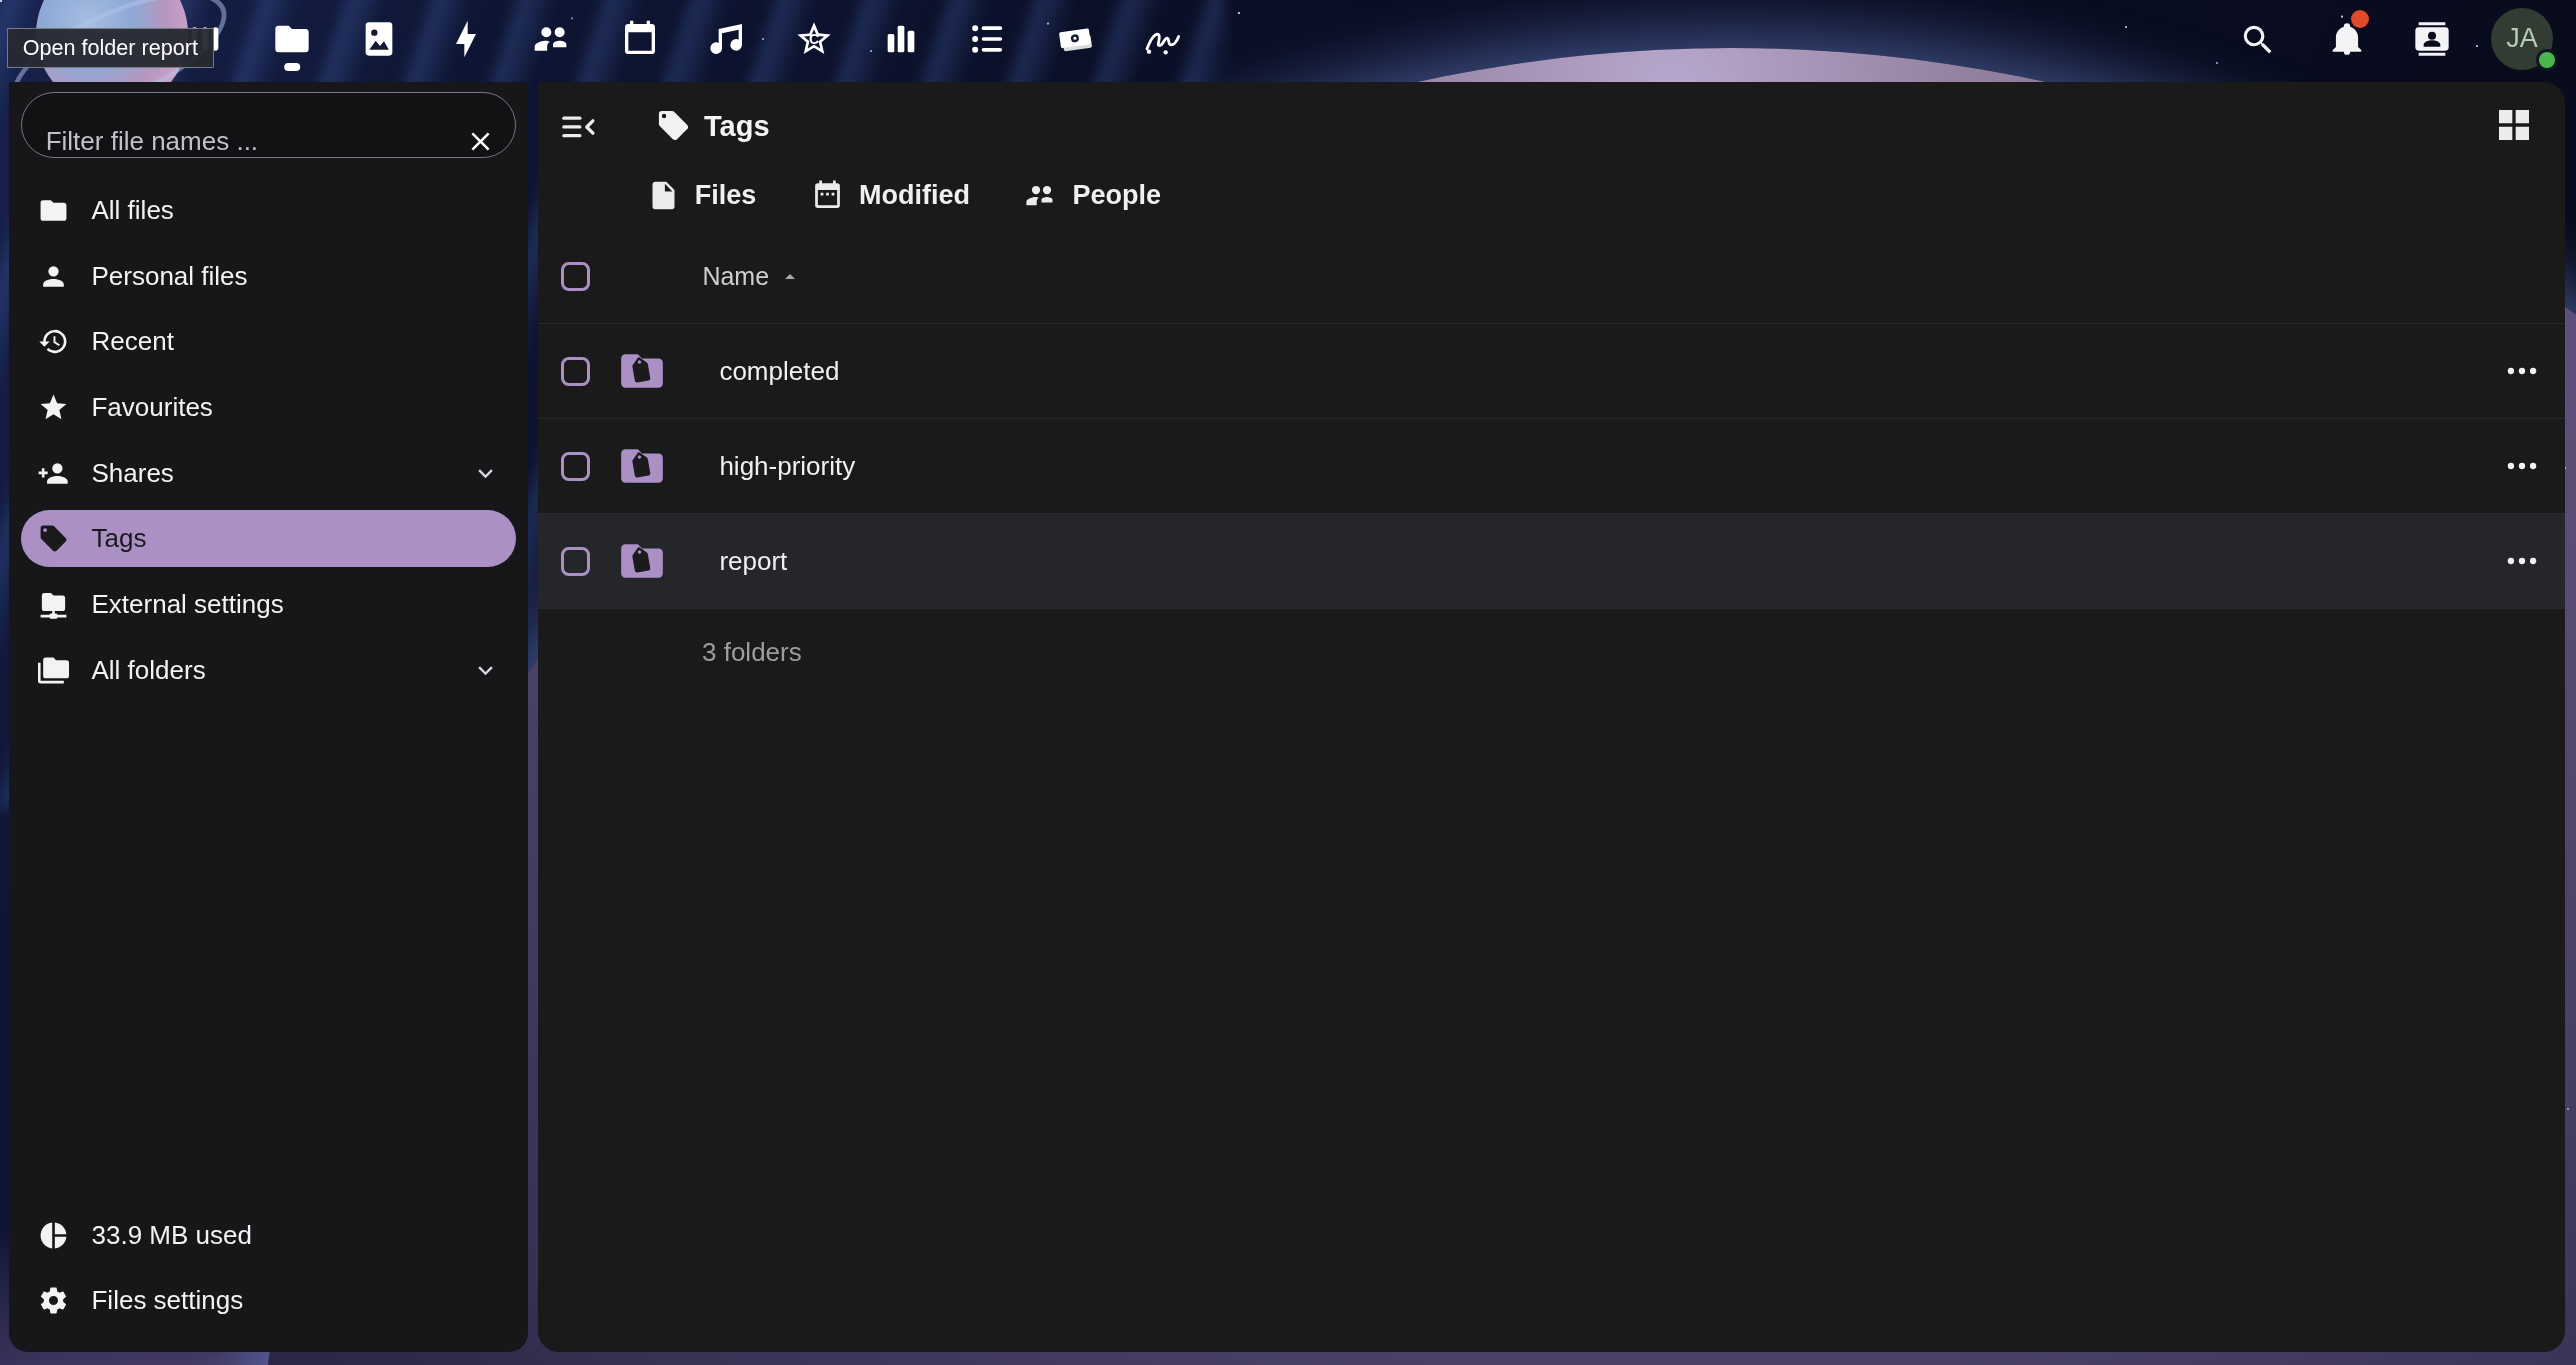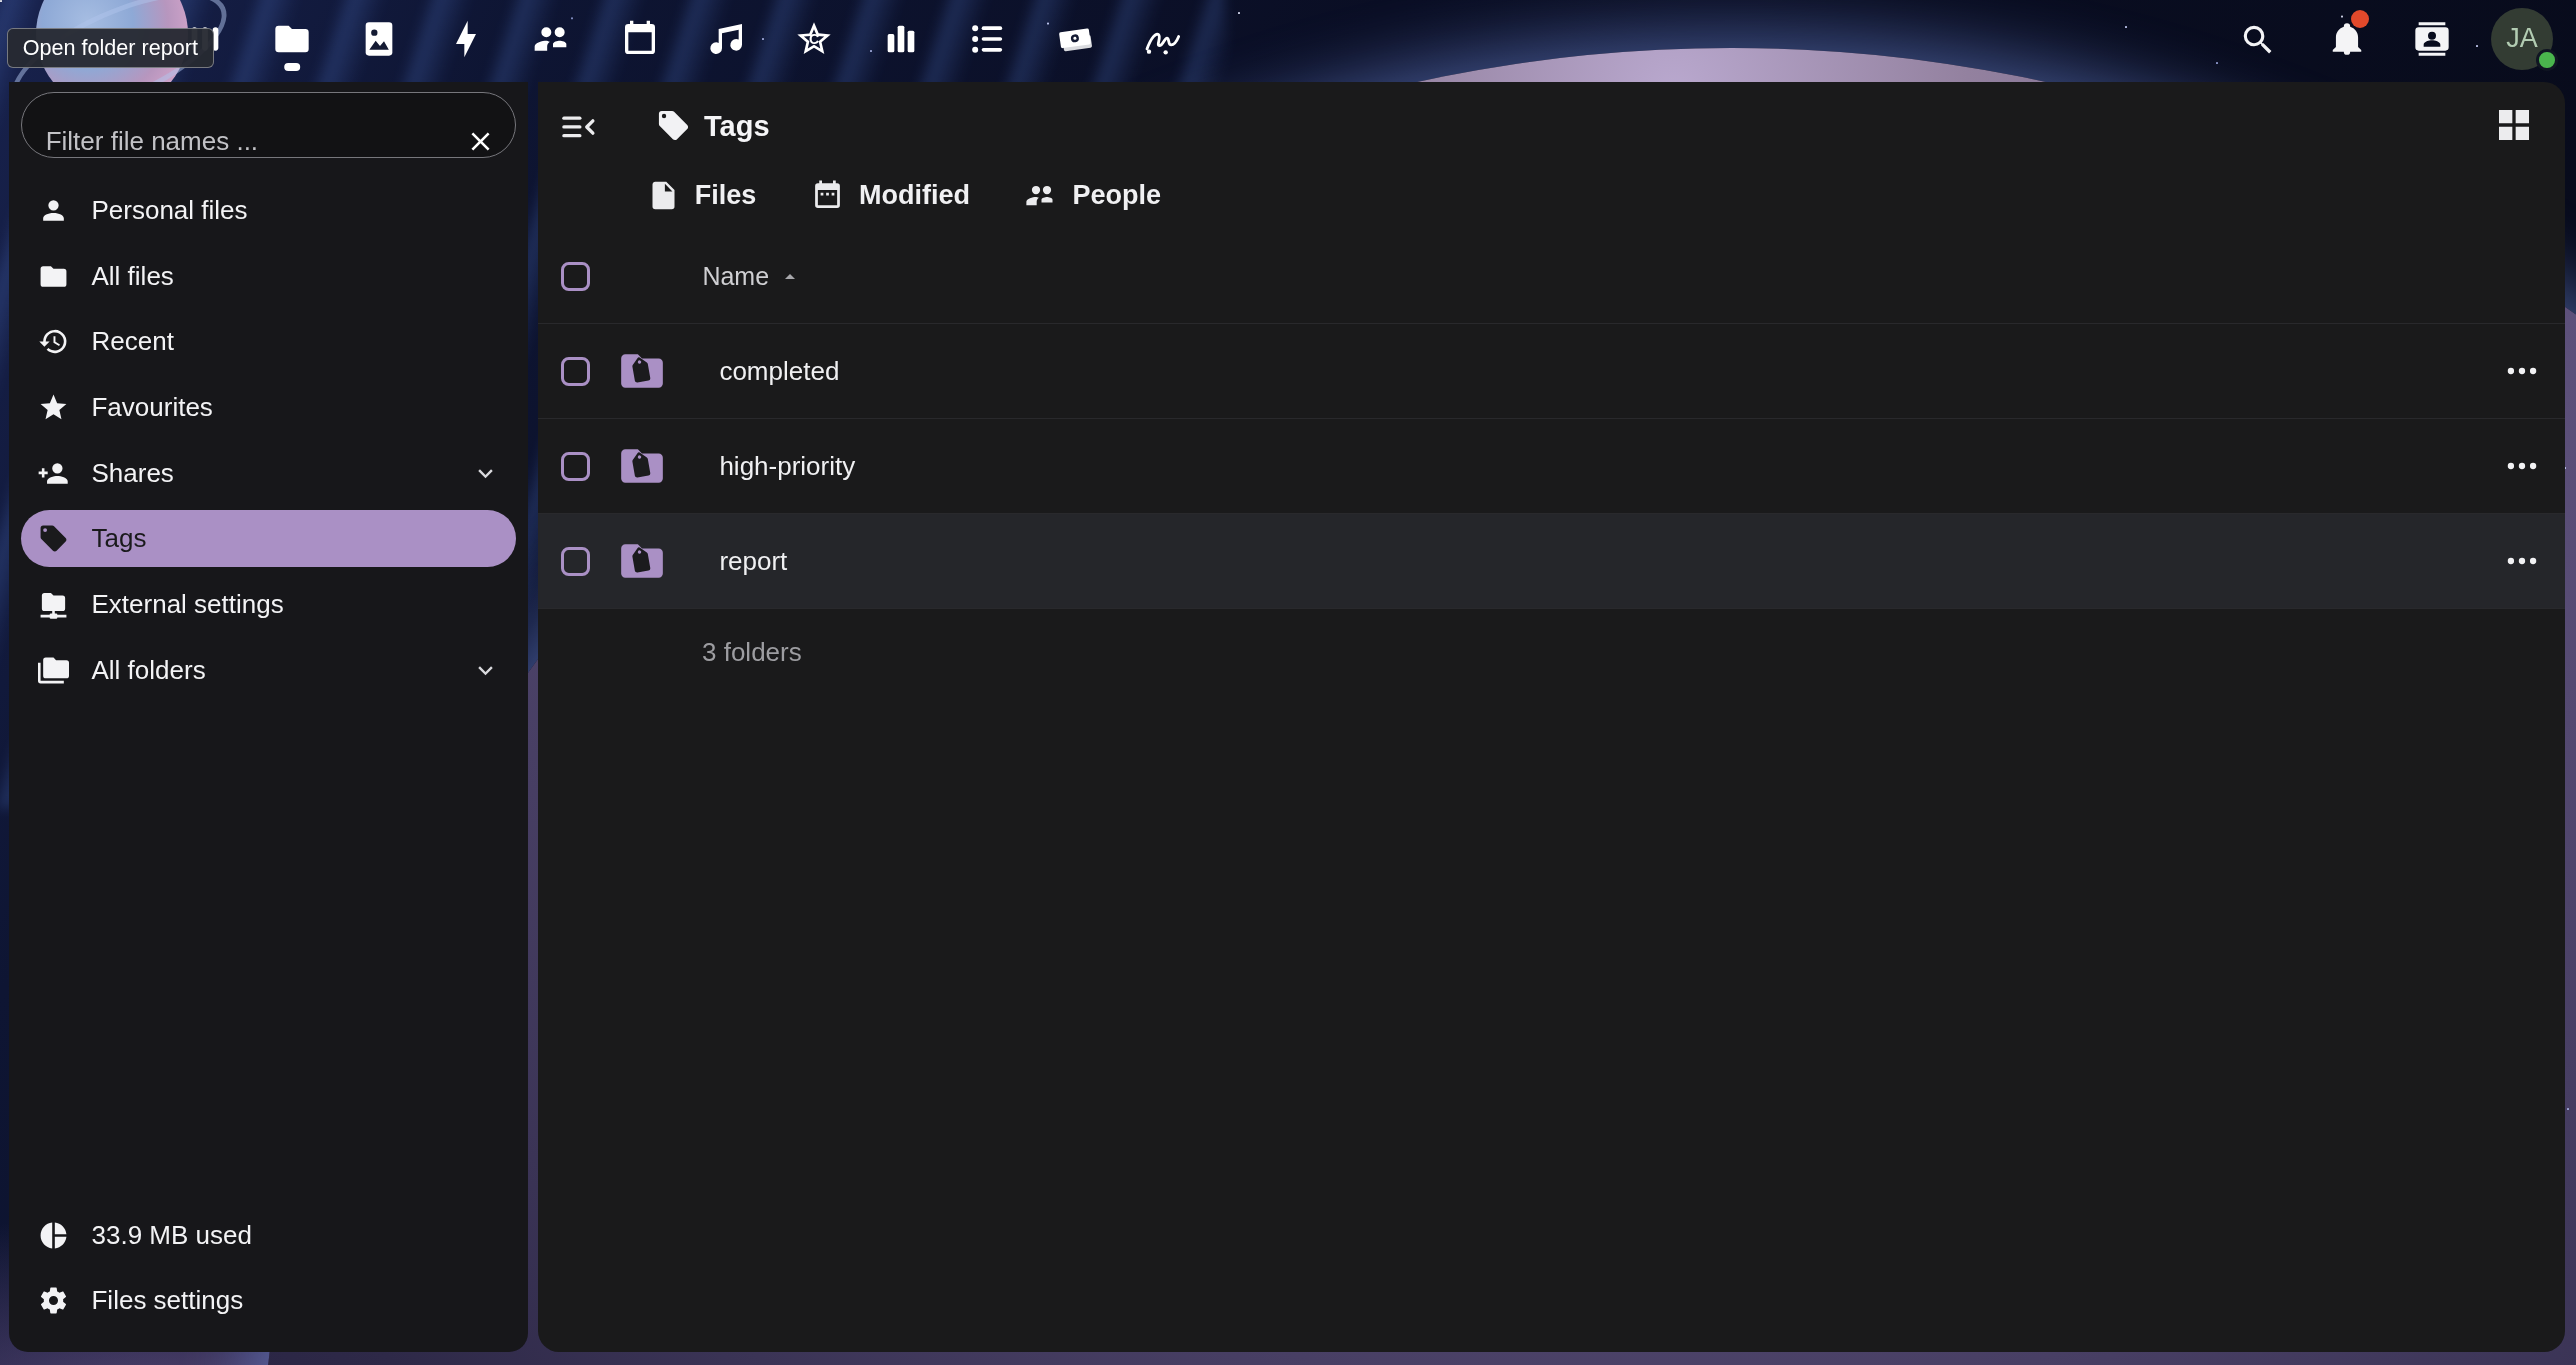--- a/index.html
+++ b/index.html
@@ -38,21 +38,21 @@
   .app-btn svg{width:40px;height:40px}
   .app-btn.active::after{content:'';position:absolute;left:50%;transform:translateX(-50%);bottom:-12px;width:15.6px;height:7.8px;border-radius:4.3px;background:#fff}
   .tb-icon{position:absolute;color:#f4f4f6;cursor:pointer}
   .tb-icon svg{width:100%;height:100%}
   .badge{position:absolute;left:2351px;top:10.4px;width:18px;height:18px;border-radius:50%;background:var(--badge);z-index:4}
   .avatar{position:absolute;left:2491px;top:7.8px;width:62px;height:62px;border-radius:50%;background:var(--avatar-bg);
     color:var(--avatar-text);font-size:27px;font-weight:400;display:flex;align-items:center;justify-content:center;cursor:pointer;z-index:3}
   .status-dot{position:absolute;left:2536px;top:49px;width:21.6px;height:21.6px;border-radius:50%;
     background:var(--status-online);border:3.5px solid #101522;z-index:4}
   .tooltip{position:absolute;left:7px;top:28px;height:40px;line-height:38px;padding:0 14.7px;z-index:9;
-    background:rgba(38,42,50,.96);border:0.9px solid rgba(255,255,255,.38);border-radius:6px;color:#fff;font-size:21.6px;white-space:nowrap}
+    background:rgba(38,42,50,.96);border:0.9px solid rgba(255,255,255,.38);border-radius:1px;color:#fff;font-size:21.6px;white-space:nowrap}
   
   .sidebar{position:absolute;left:8.7px;top:82px;width:519px;bottom:14px;background:var(--sidebar-bg);
     border-radius:0 0 19px 19px;z-index:2}
   .filter{position:absolute;left:12px;top:10.4px;width:495px;height:66px;border:1.7px solid #77777c;border-radius:33px;
     background:rgba(10,10,12,.35);display:flex;align-items:flex-end}
   .filter input{flex:1;background:transparent;border:none;outline:none;color:#ececee;font-size:26px;
     padding:0 8.7px 0 24px;font-family:"Liberation Sans",sans-serif}
   .filter input::placeholder{color:#c2c2c6}
   .filter .clear{width:31px;height:31px;margin-right:19px;color:#fff;cursor:pointer;flex:none}
   .nav{position:absolute;left:12px;right:12px;top:100px}
@@ -221,29 +221,29 @@
       <div class="clear">
         <svg viewBox="0 0 24 24" fill="currentColor">
             <path d="M19 6.41 17.59 5 12 10.59 6.41 5 5 6.41 10.59 12 5 17.59 6.41 19 12 13.41 17.59 19 19 17.59 13.41 12z"></path>
           </svg>
       </div>
     </div>
 
     <nav class="nav">
       <div class="nav-item">
         <span class="nicon"><svg viewBox="0 0 24 24" fill="currentColor">
+              <path d="M10 4H4a2 2 0 0 0-2 2v12a2 2 0 0 0 2 2h16a2 2 0 0 0 2-2V8a2 2 0 0 0-2-2h-8l-2-2z"></path>
+            </svg></span>
+        <span class="nlabel">All files</span>
+      </div>
+      <div class="nav-item">
+        <span class="nicon"><svg viewBox="0 0 24 24" fill="currentColor">
               <path d="M12 4a4 4 0 1 1 0 8 4 4 0 0 1 0-8m0 10c4.42 0 8 1.79 8 4v2H4v-2c0-2.21 3.58-4 8-4z"></path>
             </svg></span>
         <span class="nlabel">Personal files</span>
-      </div>
-      <div class="nav-item">
-        <span class="nicon"><svg viewBox="0 0 24 24" fill="currentColor">
-              <path d="M10 4H4a2 2 0 0 0-2 2v12a2 2 0 0 0 2 2h16a2 2 0 0 0 2-2V8a2 2 0 0 0-2-2h-8l-2-2z"></path>
-            </svg></span>
-        <span class="nlabel">All files</span>
       </div>
       <div class="nav-item">
         <span class="nicon"><svg viewBox="0 0 24 24" fill="currentColor">
               <path d="M13.5 8H12v5l4.28 2.54.72-1.21-3.5-2.08V8M13 3a9 9 0 0 0-9 9H1l3.96 4.03L9 12H6a7 7 0 1 1 2.06 4.94l-1.42 1.42A9 9 0 1 0 13 3z"></path>
             </svg></span>
         <span class="nlabel">Recent</span>
       </div>
       <div class="nav-item">
         <span class="nicon"><svg viewBox="0 0 24 24" fill="currentColor">
               <path d="M12 17.27 18.18 21l-1.64-7.03L22 9.24l-7.19-.61L12 2 9.19 8.63 2 9.24l5.46 4.73L5.82 21 12 17.27z"></path>

